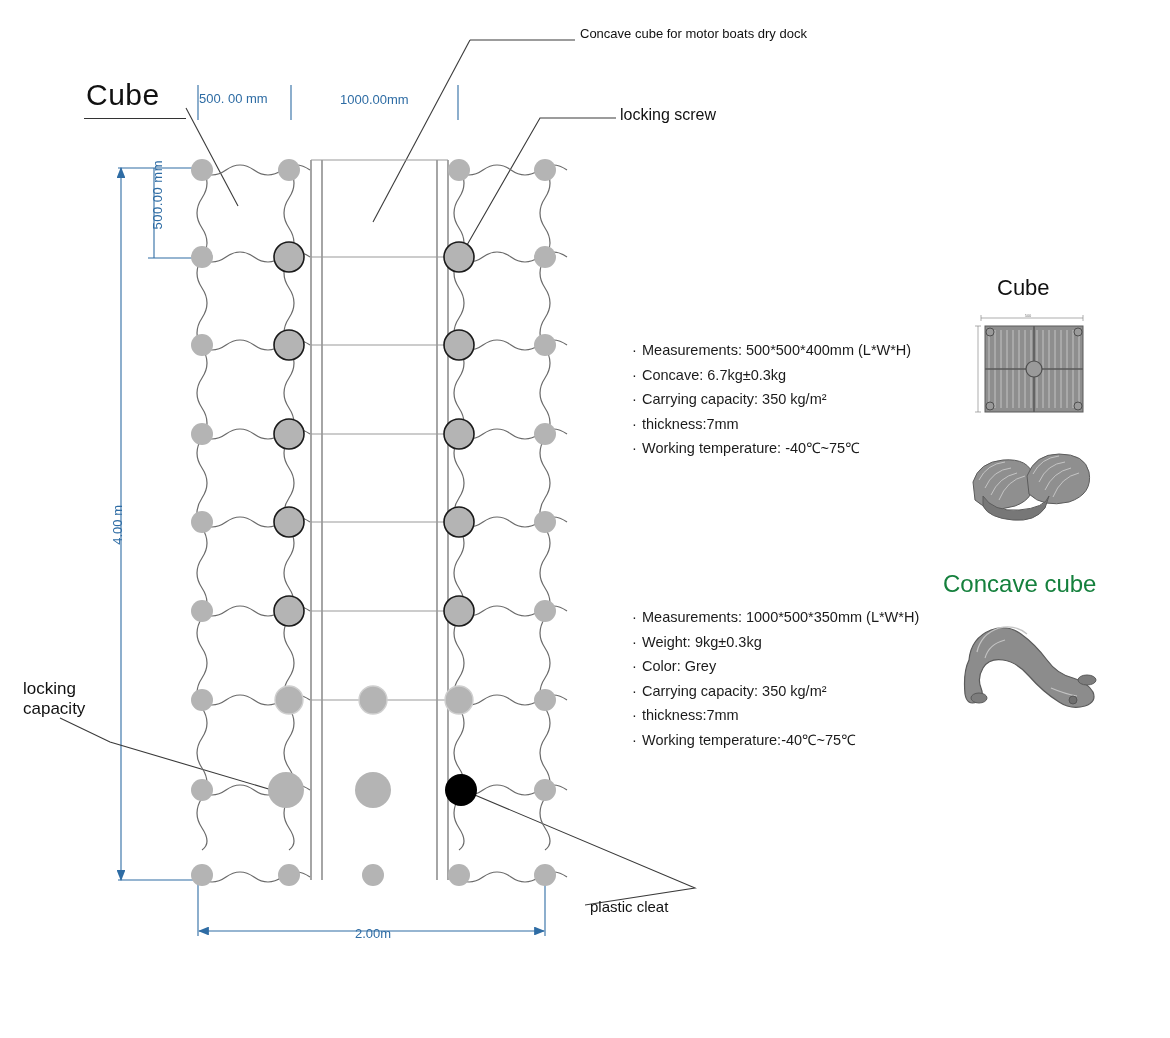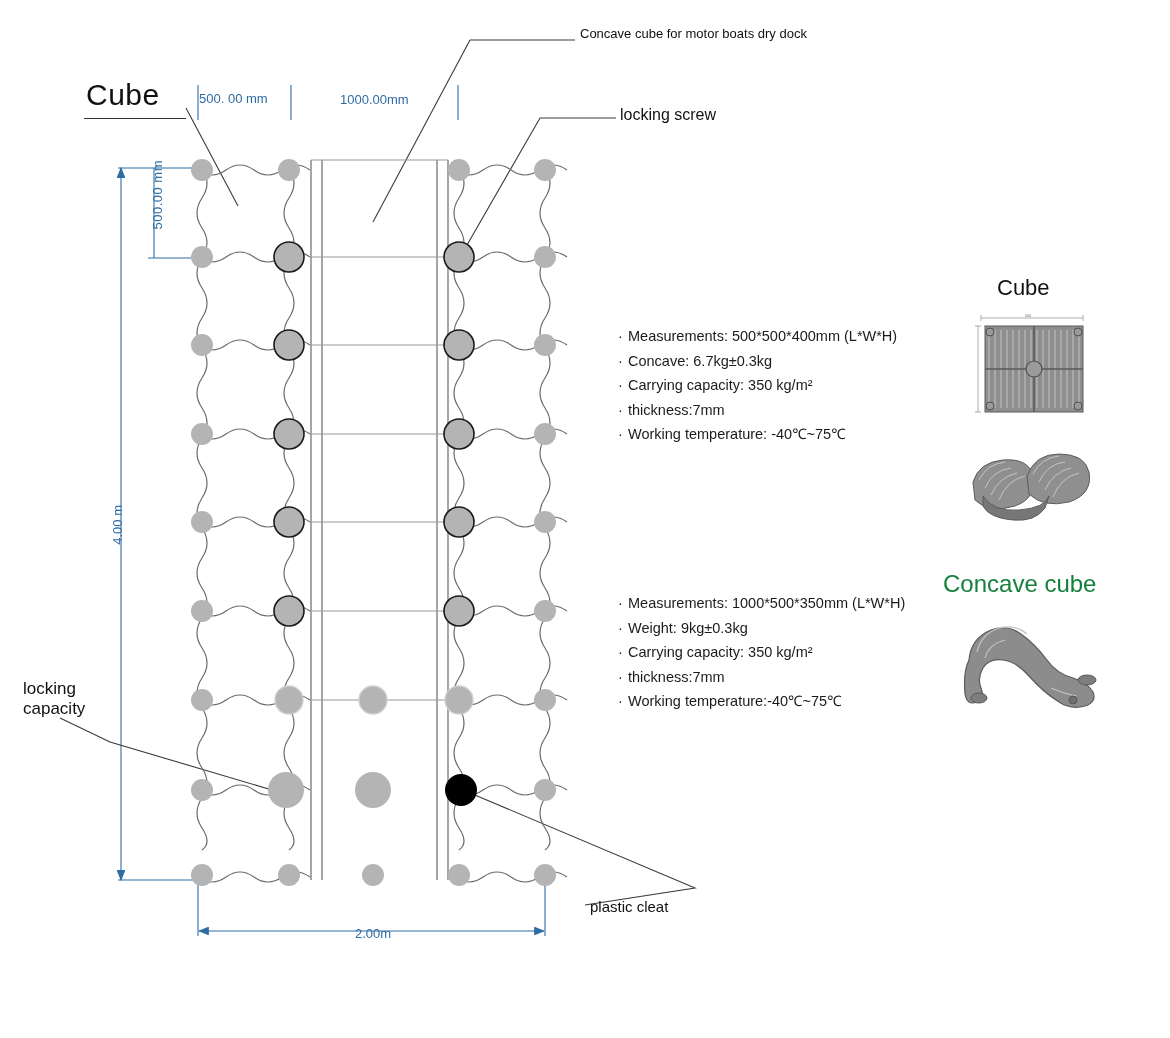--- a/index.html
+++ b/index.html
@@ -82,21 +82,21 @@
 
   
   .spec {
     font-size: 14.5px;
     line-height: 24.5px;
     color: #1b1b1b;
   }
   .spec-1 { left: 618px; top: 324px; width: 330px; }
   .spec-2 { left: 618px; top: 591px; width: 330px; }
   .spec li { list-style: none; }
-  .spec ul { margin: 0; padding: 0; }
+  .spec ul { margin: 14px; padding: 0; }
   .spec li::before {
     content: "\00B7";
     display: inline-block;
     width: 9px;
     margin-right: 1px;
     color: #1b1b1b;
   }
 
   
   .prod-title-cube {
@@ -337,20 +337,21 @@
       <li>Carrying capacity: 350 kg/m²</li>
       <li>thickness:7mm</li>
       <li>Working temperature: -40℃~75℃</li>
     </ul>
   </div>
 
   <div class="abs spec spec-2">
     <ul>
       <li>Measurements: 1000*500*350mm (L*W*H)</li>
       <li>Weight: 9kg±0.3kg</li>
+      <li>Color: Grey</li>
       <li>Carrying capacity: 350 kg/m²</li>
       <li>thickness:7mm</li>
       <li>Working temperature:-40℃~75℃</li>
     </ul>
   </div>
 
   <div class="abs prod-title-cube txt">Cube</div>
 
   <svg class="abs img-cube-top" viewBox="0 0 117 105">
 

